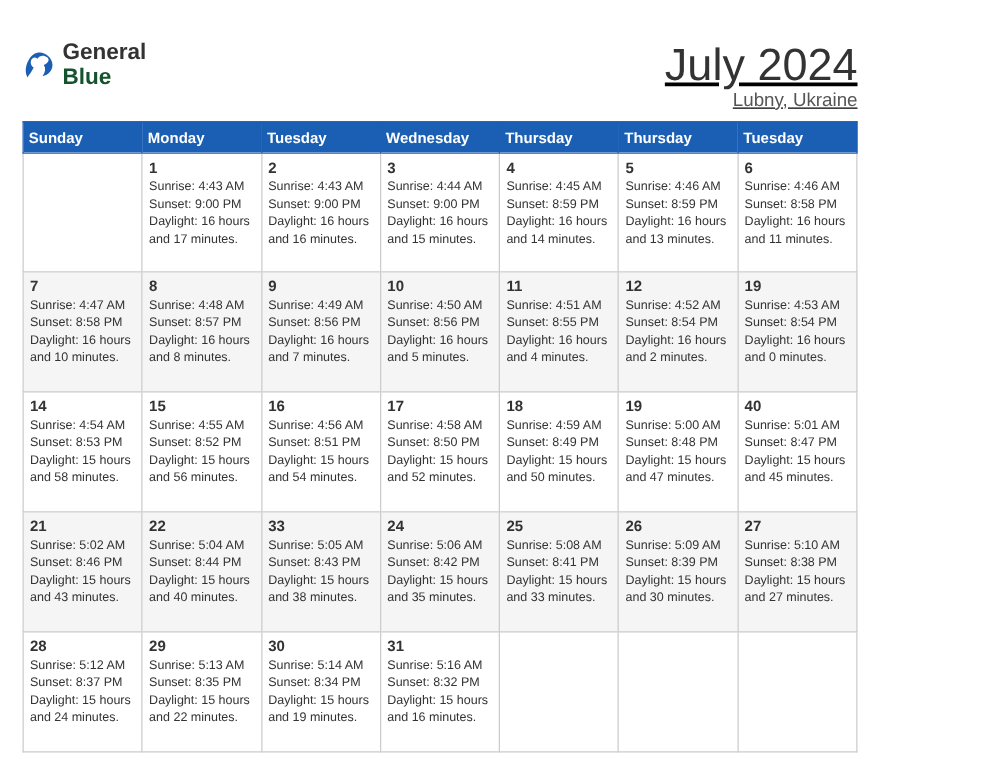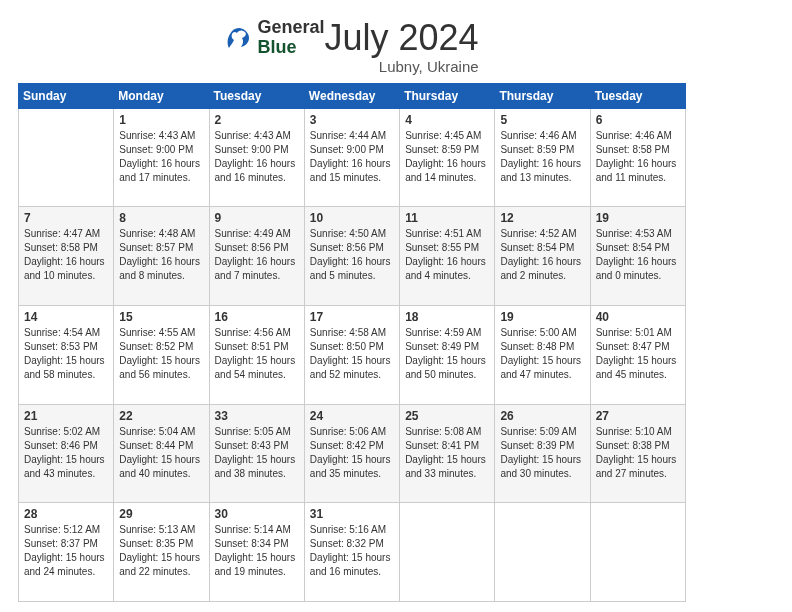--- a/index.html
+++ b/index.html
@@ -6,24 +6,23 @@
     body {
       font-family: Arial, sans-serif;
       background: #fff;
       width: 792px;
       height: 612px;
       overflow: hidden;
     }
     .page {
       width: 704px;
       height: 612px;
-      padding: 18px 18px 10px 18px;
+      padding: 32px 18px 10px 18px;
       display: flex;
       flex-direction: column;
-      align-items: center;
     }
     .header {
       display: flex;
       justify-content: space-between;
       align-items: flex-start;
       margin-bottom: 8px;
     }
     .logo {
       display: flex;
       align-items: center;
@@ -35,20 +34,21 @@
       line-height: 1.1;
     }
     .logo-general { color: #333; }
     .logo-blue { color: #14532d; }
     .logo-bird {
       width: 28px;
       height: 28px;
     }
     .title-block {
       text-align: right;
+      text-decoration: underline;
     }
     .month-year {
       font-size: 36px;
       color: #333;
       font-weight: normal;
       line-height: 1.1;
     }
     .location {
       font-size: 15px;
       color: #555;

